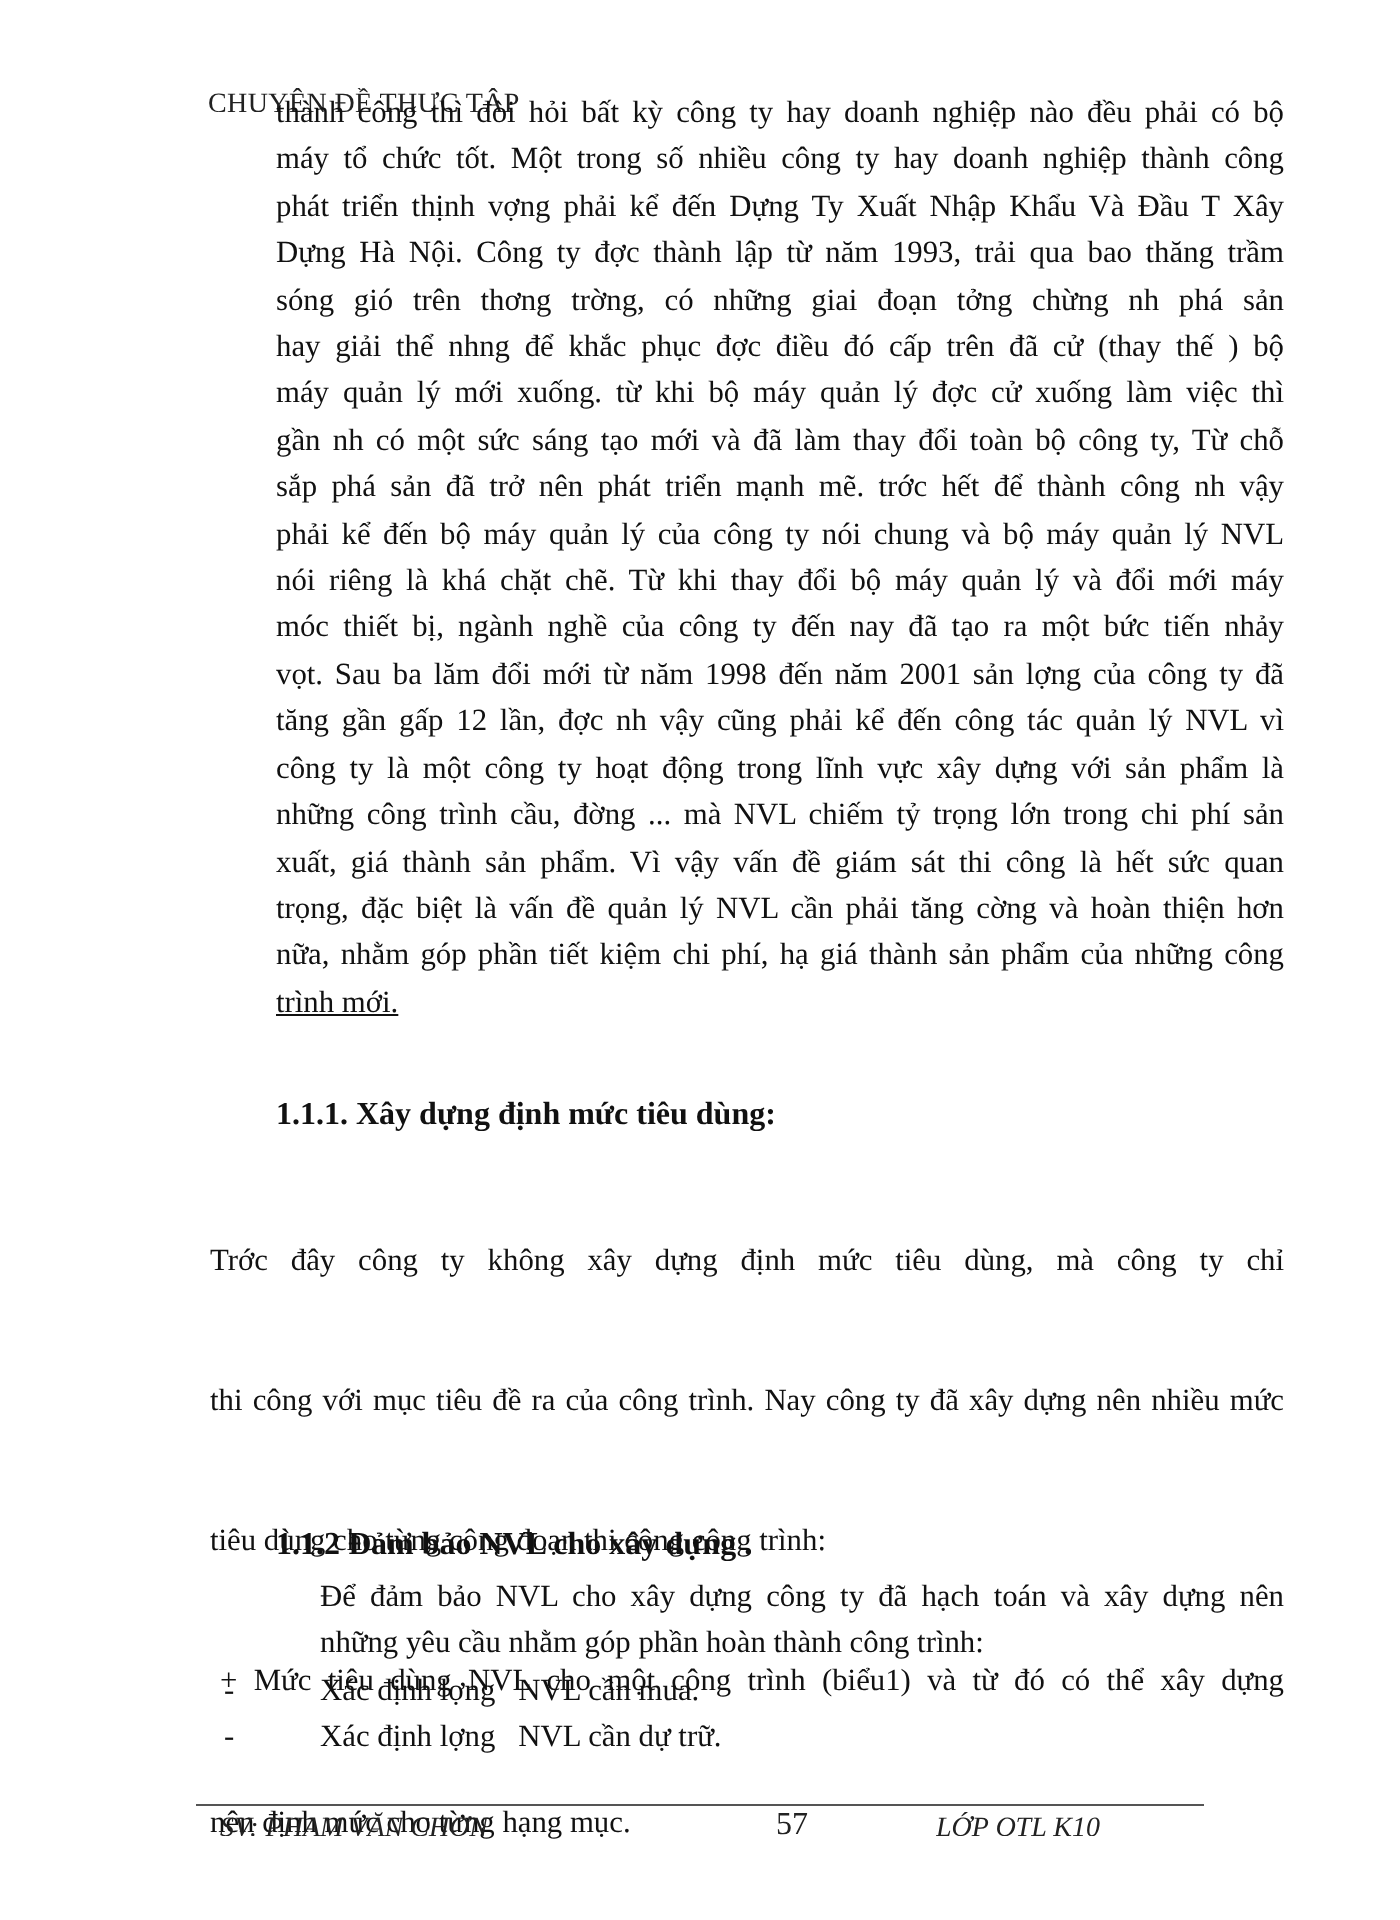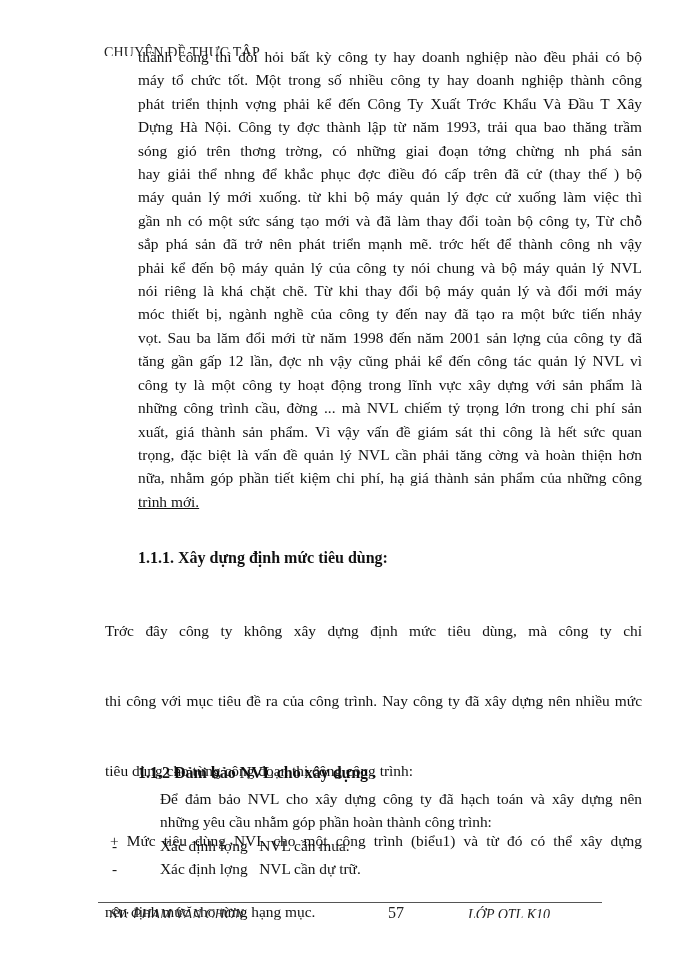--- a/index.html
+++ b/index.html
@@ -35,21 +35,21 @@
     .footer-right { left: 468px; }
   </style>
 </head>
 <body>
 
 <div class="header">CHUYÊN ĐỀ THỰC TẬP</div>
 
 <div class="text-block p1">
   <span class="line">thành công thì đòi hỏi bất kỳ công ty hay doanh nghiệp nào đều phải có bộ</span>
   <span class="line">máy tổ chức tốt. Một trong số nhiều công ty hay doanh nghiệp thành công</span>
-  <span class="line">phát triển thịnh vợng   phải kể đến Công Ty Xuất Trớc Khẩu Và Đầu T   Xây</span>
+  <span class="line">phát triển thịnh vợng   phải kể đến Dựng Ty Xuất Nhập Khẩu Và Đầu T   Xây</span>
   <span class="line">Dựng Hà Nội. Công ty đợc   thành lập từ năm 1993, trải qua bao thăng trầm</span>
   <span class="line">sóng gió trên thơng   trờng,   có những giai đoạn tởng   chừng nh   phá sản</span>
   <span class="line">hay giải thể nhng   để khắc phục đợc   điều đó cấp trên đã cử (thay thế ) bộ</span>
   <span class="line">máy quản lý mới xuống. từ khi bộ máy quản lý đợc   cử xuống làm việc thì</span>
   <span class="line">gần nh   có một sức sáng tạo mới và đã làm thay đổi toàn bộ công ty, Từ chỗ</span>
   <span class="line">sắp phá sản đã trở nên phát triển mạnh mẽ. trớc   hết để thành công nh   vậy</span>
   <span class="line">phải kể đến bộ máy quản lý của công ty nói chung và bộ máy quản lý NVL</span>
   <span class="line">nói riêng là khá chặt chẽ. Từ khi thay đổi bộ máy quản lý và đổi mới máy</span>
   <span class="line">móc thiết bị, ngành nghề của công ty đến nay đã tạo ra một bức tiến nhảy</span>
   <span class="line">vọt. Sau ba lăm đổi mới từ năm 1998 đến năm 2001 sản lợng   của công ty đã</span>

